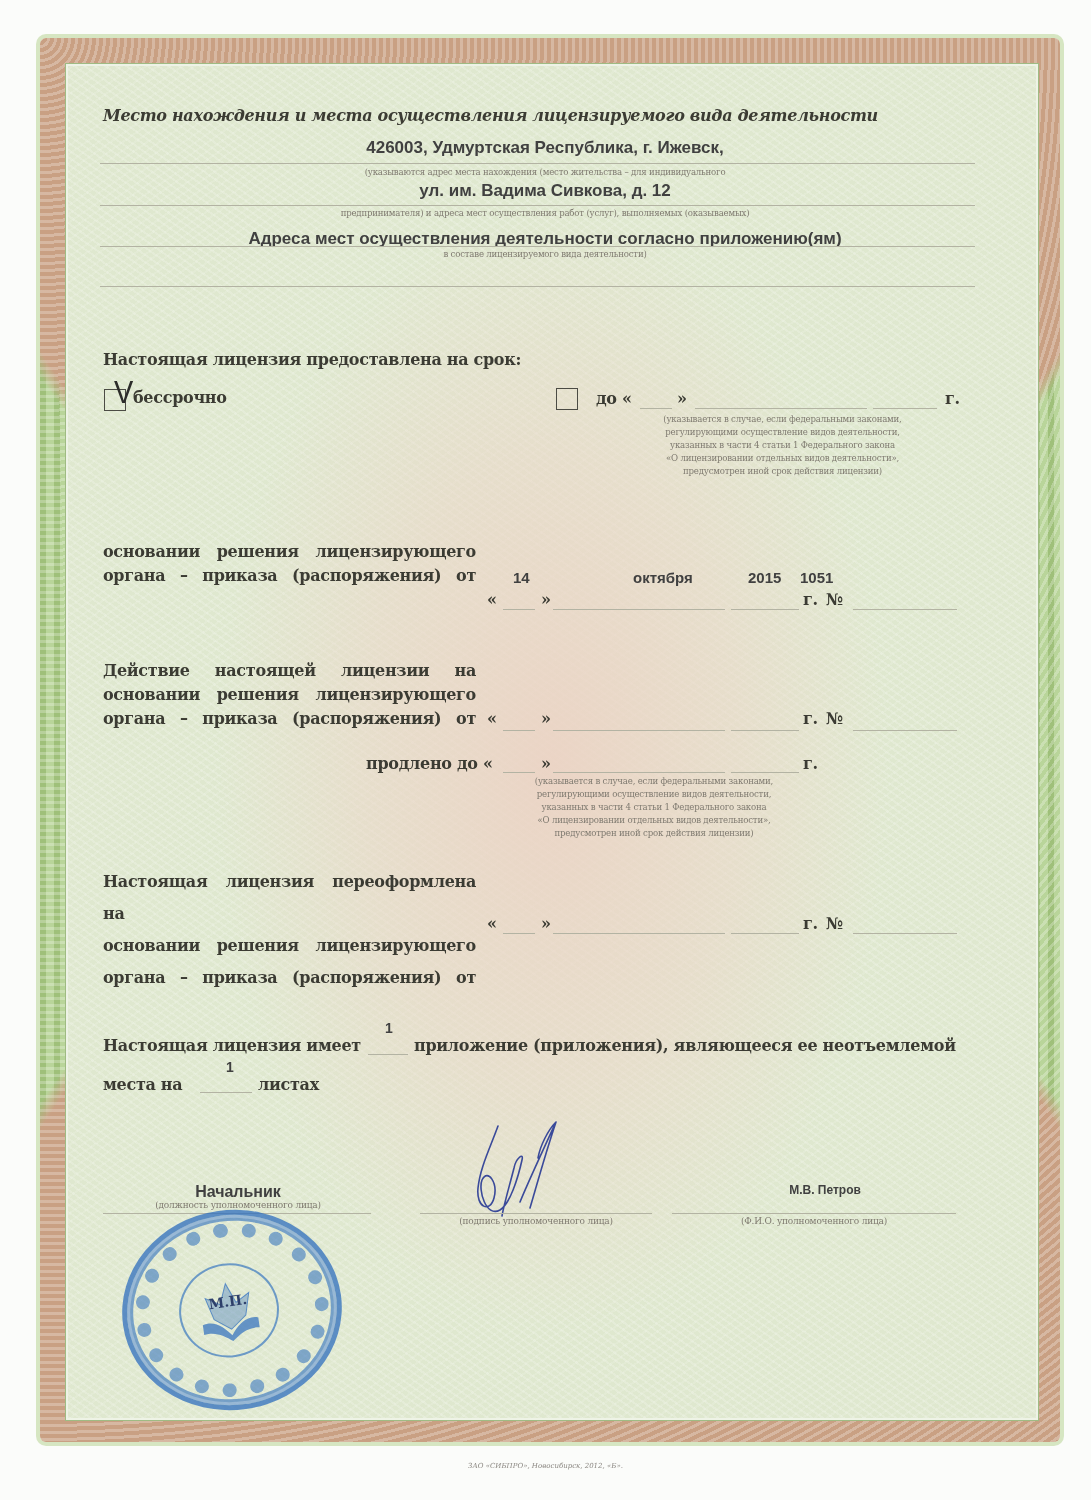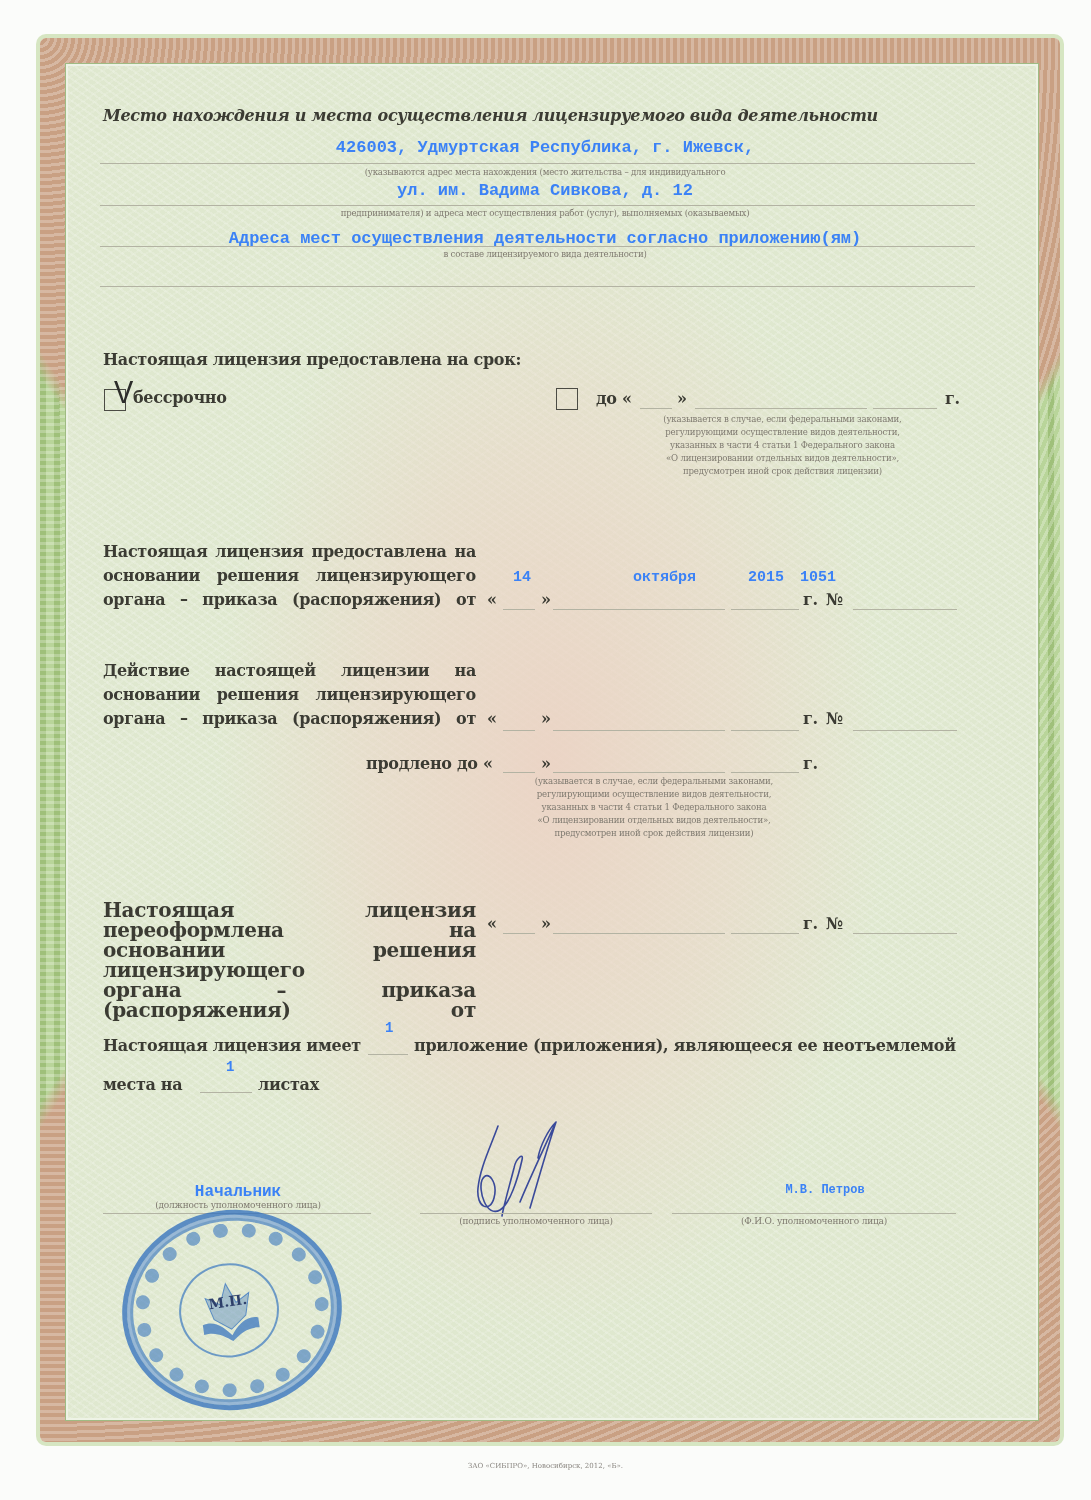--- a/index.html
+++ b/index.html
@@ -33,21 +33,21 @@
         #dfe8cf;
       border: 2px solid #eef3e6;
       outline: 1px solid #9fbb83;
     }
     .abs { position: absolute; }
     .label {
       font-family: "DejaVu Serif", serif; font-size: 15.5px; color: #3b3b33;
       font-weight: bold; letter-spacing: -0.3px;
     }
     .fill {
-      font-family: Liberation Mono, monospace; font-weight: bold; color: #3b82f6;
+      font-family: Liberation Sans, sans-serif; font-weight: bold; color: #404040;
     }
     .hint {
       font-family: "DejaVu Serif", serif; font-size: 8.6px; color: #7f7a70;
       text-align: center; line-height: 13px; letter-spacing: -0.2px;
     }
     .rule { position: absolute; height: 1px; background: #b3b3a3; }
     .justify { text-align: justify; text-align-last: justify; }
     .checkbox {
       position: absolute; width: 22px; height: 22px; border: 1.5px solid #4b4b44;
       box-sizing: border-box; background: transparent;
@@ -66,21 +66,21 @@
     .stamp-mp {
       position: absolute; left: 0; right: 0; top: 28px; text-align: center;
       font-family: "DejaVu Serif", serif; font-weight: bold; font-size: 14px; color: #2d3f6a;
     }
     .stamp-ring-text {
       position: absolute; inset: 8px; border-radius: 50%;
       border: 14px dotted rgba(45,110,190,0.55);
     }
     .footer-imprint {
       position: absolute; left: 0; right: 0; top: 1462px; text-align: center;
-      font-family: "DejaVu Serif", serif; font-size: 7px; color: #8a8680;
+      font-family: "DejaVu Serif", serif; font-size: 7px; color: #8a8680; font-style: italic;
     }
   </style>
 </head>
 <body>
 
 <div class="frame-outer"></div>
 <div class="paper"></div>
 
 <div class="abs label" style="left:103px; top:106px; font-size:16px;font-style:italic;">Место нахождения и места осуществления лицензируемого вида деятельности</div>
 
@@ -113,21 +113,20 @@
 
 <div class="abs hint" style="left:610px; width:345px; top:413px;">
   <div>(указывается в случае, если федеральными законами,</div>
   <div>регулирующими осуществление видов деятельности,</div>
   <div>указанных в части 4 статьи 1 Федерального закона</div>
   <div>«О лицензировании отдельных видов деятельности»,</div>
   <div>предусмотрен иной срок действия лицензии)</div>
 </div>
 
 <div class="abs label" style="left:103px; top:540px; width:373px; line-height:24px; font-size:16px;">
-  <div class="justify">Настоящая лицензия предоставлена на</div>
   <div class="justify">основании решения лицензирующего</div>
   <div class="justify">органа – приказа (распоряжения) от</div>
 </div>
 <div class="abs fill" style="left:513px; top:569px; font-size:15px;">14</div>
 <div class="abs fill" style="left:633px; top:569px; font-size:15px;">октября</div>
 <div class="abs fill" style="left:748px; top:569px; font-size:15px;">2015</div>
 <div class="abs fill" style="left:800px; top:569px; font-size:15px;">1051</div>
 <div class="abs label" style="left:487px; top:590px; font-size:16px;">«</div>
 <div class="rule" style="left:503px; width:32px; top:609px;"></div>
 <div class="abs label" style="left:541px; top:590px; font-size:16px;">»</div>
@@ -158,21 +157,21 @@
 <div class="rule" style="left:731px; width:68px; top:772px;"></div>
 <div class="abs label" style="left:803px; top:754px; font-size:16px;">г.</div>
 <div class="abs hint" style="left:484px; width:340px; top:775px;">
   <div>(указывается в случае, если федеральными законами,</div>
   <div>регулирующими осуществление видов деятельности,</div>
   <div>указанных в части 4 статьи 1 Федерального закона</div>
   <div>«О лицензировании отдельных видов деятельности»,</div>
   <div>предусмотрен иной срок действия лицензии)</div>
 </div>
 
-<div class="abs label" style="left:103px; top:900px; width:373px; line-height:20px; font-size:20px;">
+<div class="abs label" style="left:103px; top:866px; width:373px; line-height:32px; font-size:16px;">
   <div class="justify">Настоящая лицензия переоформлена на</div>
   <div class="justify">основании решения лицензирующего</div>
   <div class="justify">органа – приказа (распоряжения) от</div>
 </div>
 <div class="abs label" style="left:487px; top:914px; font-size:16px;">«</div>
 <div class="rule" style="left:503px; width:32px; top:933px;"></div>
 <div class="abs label" style="left:541px; top:914px; font-size:16px;">»</div>
 <div class="rule" style="left:553px; width:172px; top:933px;"></div>
 <div class="rule" style="left:731px; width:68px; top:933px;"></div>
 <div class="abs label" style="left:803px; top:914px; font-size:16px;">г.</div>

